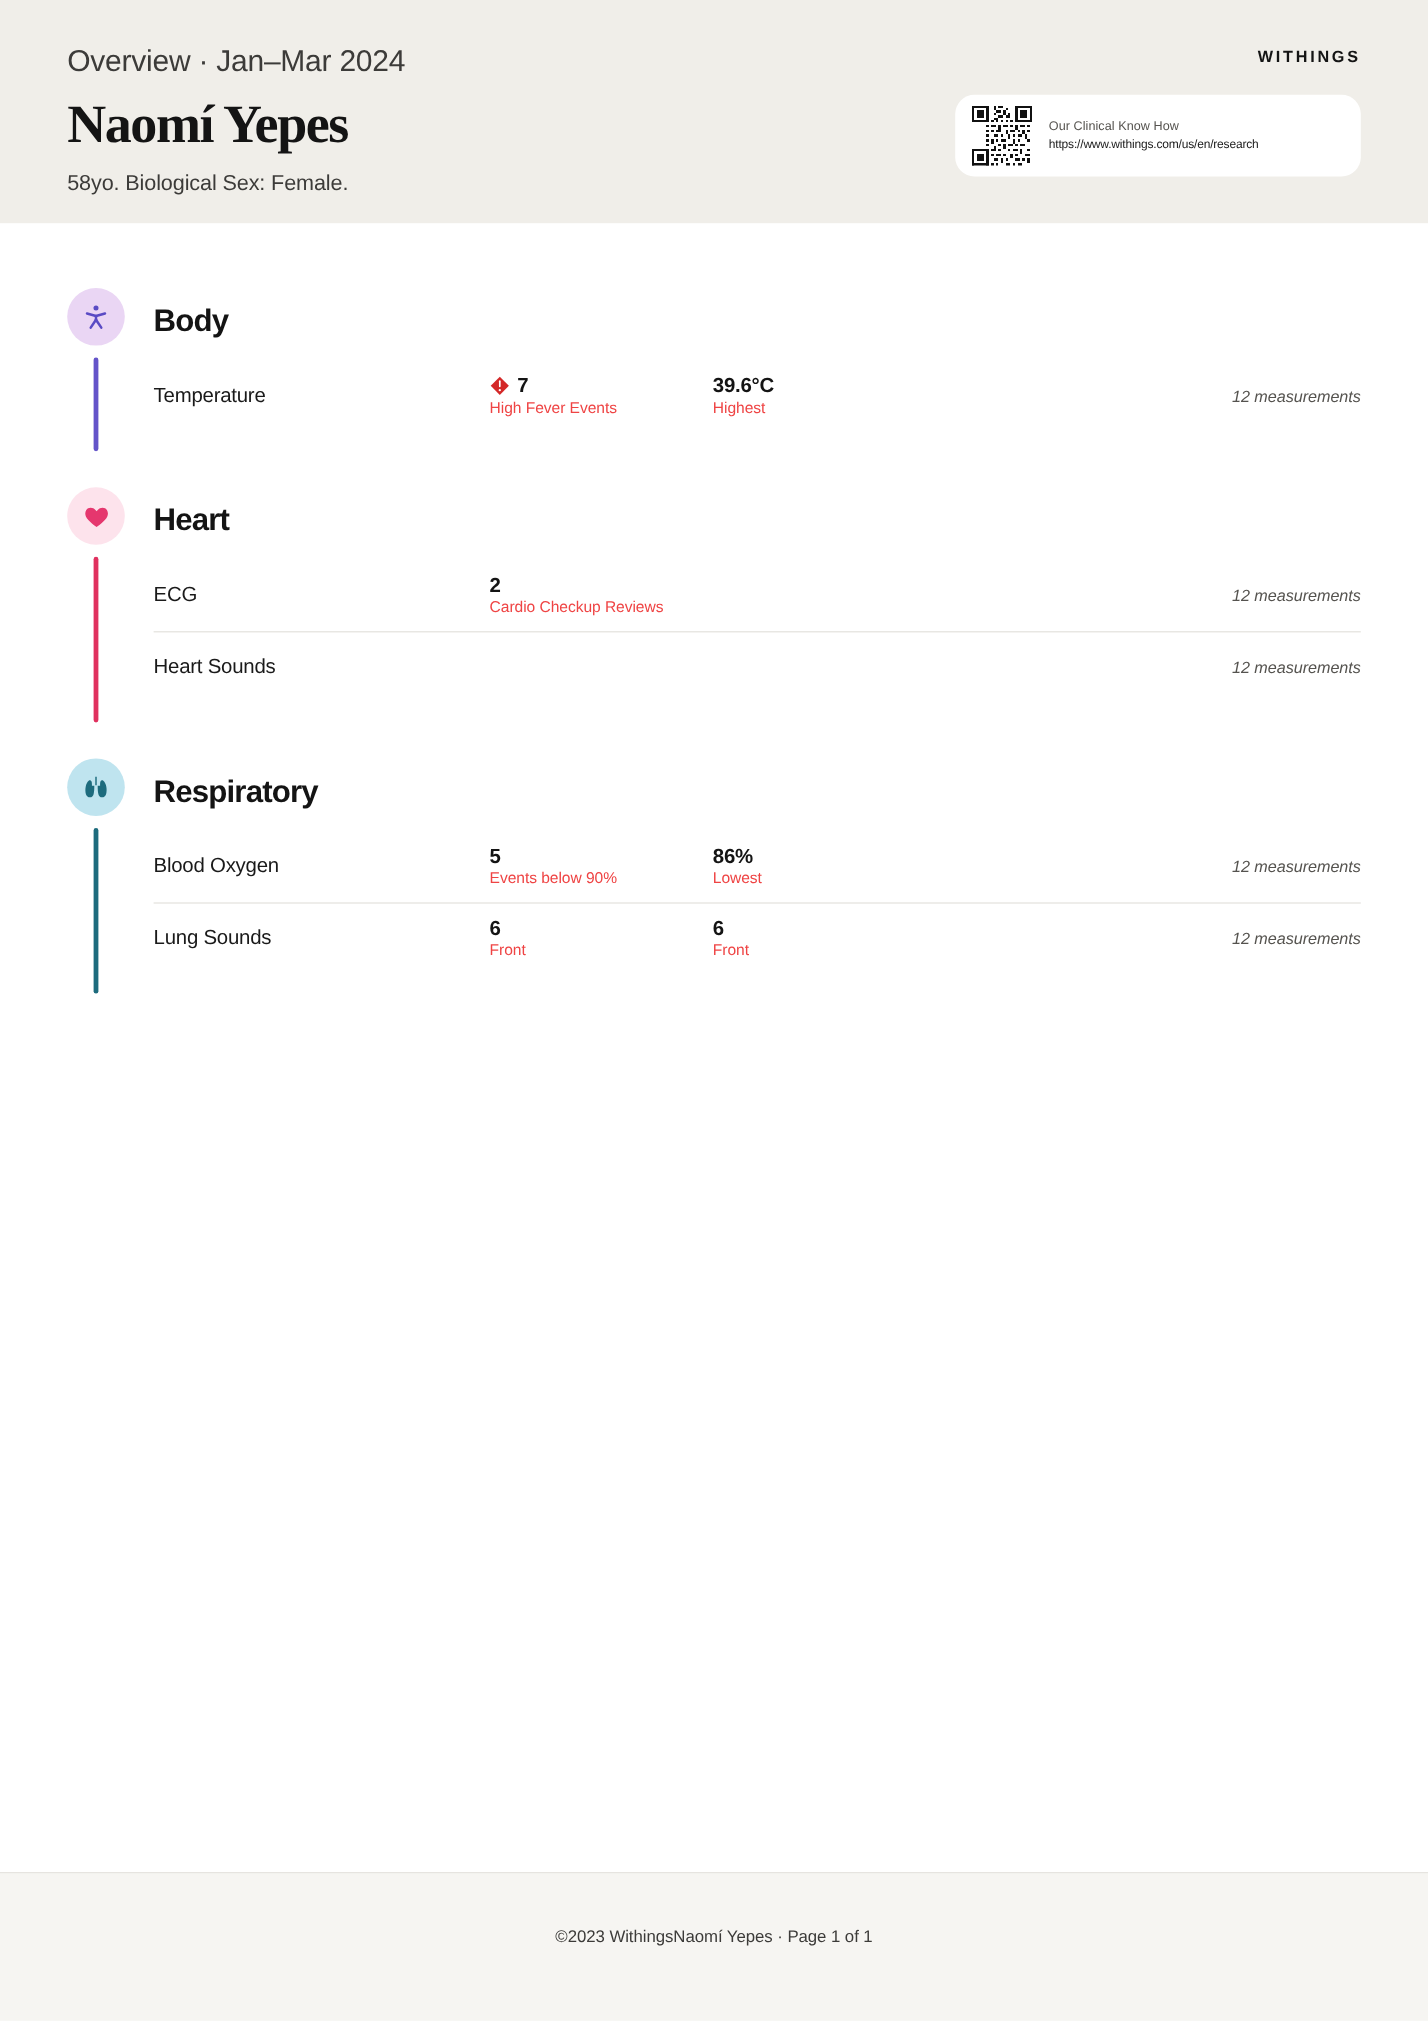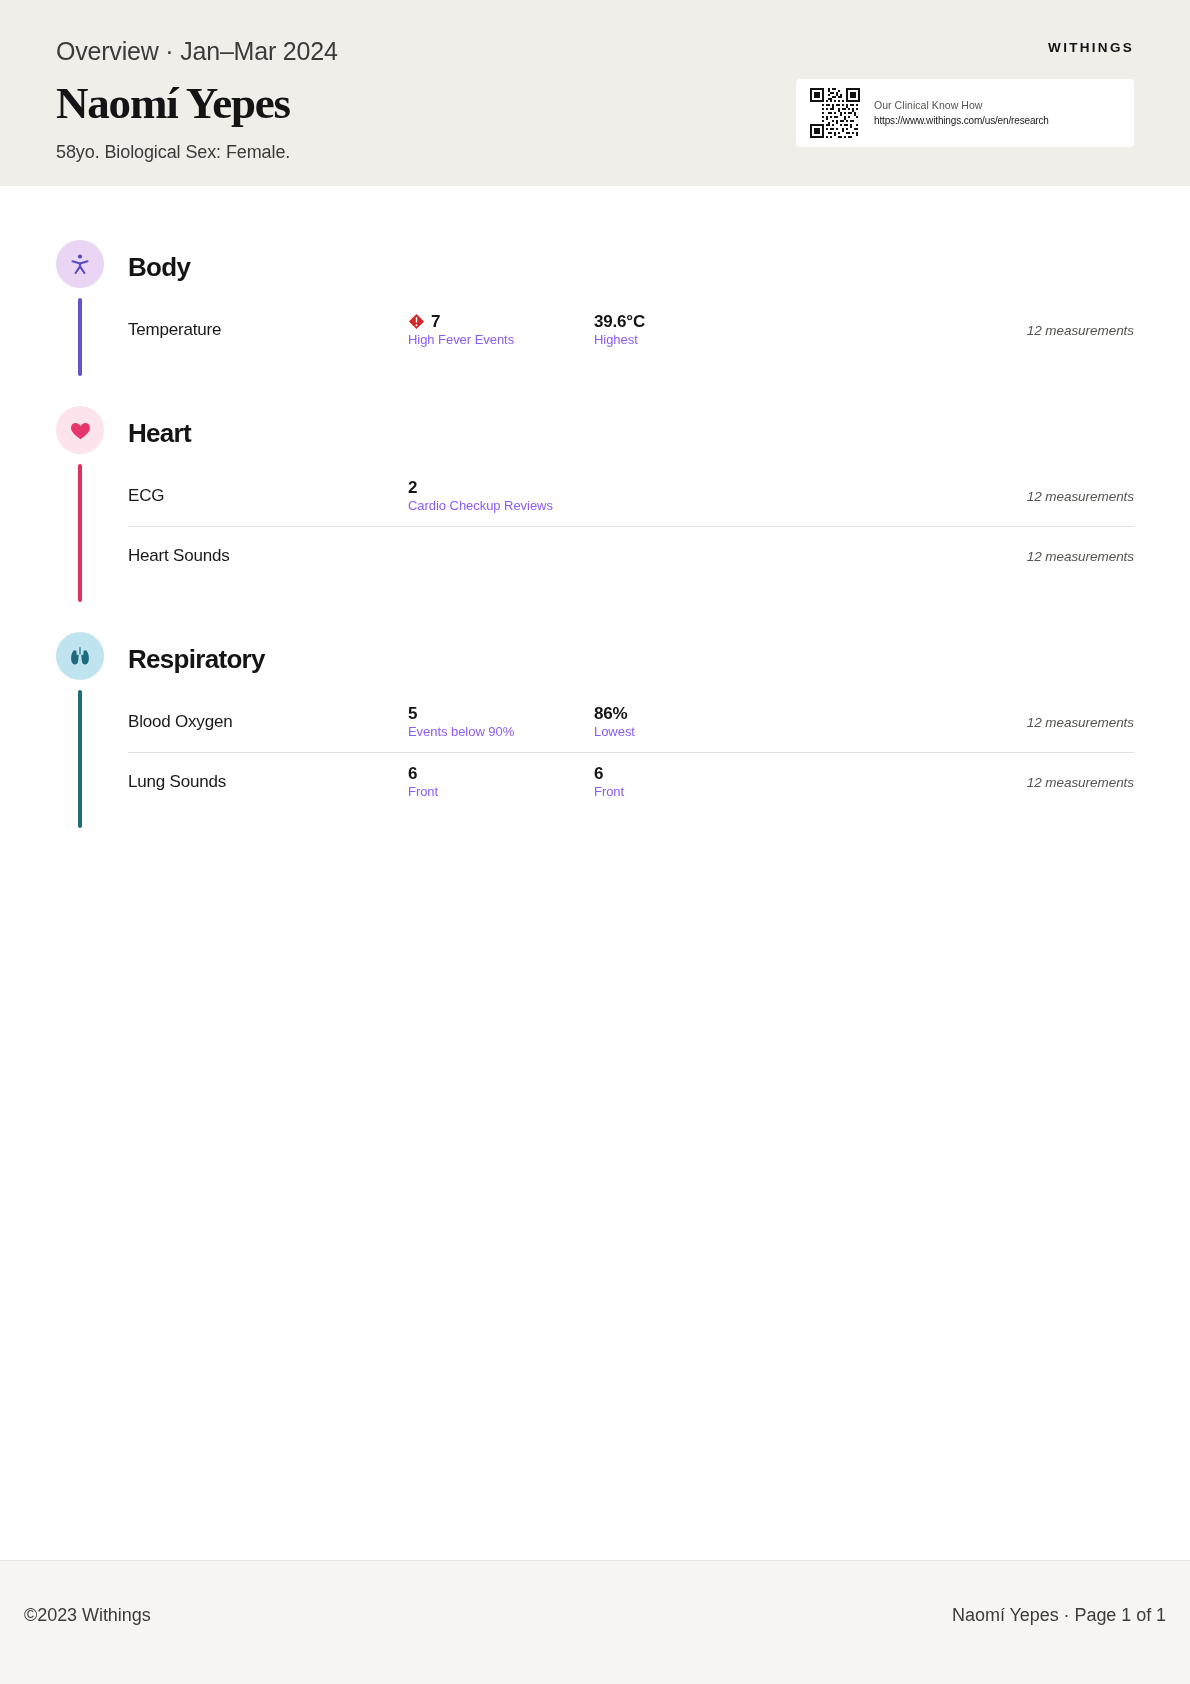--- a/index.html
+++ b/index.html
@@ -57,21 +57,21 @@
     letter-spacing: 2.3px;
     color: #141414;
   }
   .qr-card {
     position: absolute;
     top: 79px;
     right: 56px;
     width: 338px;
     height: 68px;
     background: #ffffff;
-    border-radius: 4px;
+    border-radius: 16px;
     display: flex;
     align-items: center;
     padding: 0 14px;
     box-sizing: border-box;
   }
   .qr-code {
     width: 50px;
     height: 50px;
     flex: none;
     display: block;
@@ -168,21 +168,21 @@
     color: #141414;
     letter-spacing: -0.2px;
     line-height: 1.25;
     display: flex;
     align-items: center;
     gap: 6px;
     min-height: 21px;
   }
   .metric-sub {
     font-size: 13px;
-    color: #8b5cf6;
+    color: #ef4444;
     letter-spacing: -0.05px;
     line-height: 1.3;
     margin-top: 0;
   }
   .row-count {
     margin-left: auto;
     font-size: 13.5px;
     color: #55534f;
     letter-spacing: -0.05px;
     text-align: right;
@@ -205,22 +205,22 @@
     background: #f6f5f2;
     border-top: 1px solid #e6e4e0;
     box-sizing: border-box;
   }
   .footer-inner {
     position: absolute;
     left: 24px;
     right: 24px;
     top: 44px;
     display: flex;
-    justify-content: space-between;
-    font-size: 18px;
+    justify-content: center;
+    font-size: 14px;
     color: #3c3b39;
     letter-spacing: -0.05px;
   }
 </style>
 </head>
 <body>
 
 <div class="header">
   <div class="header-left">
     <div class="overview-line">Overview · Jan–Mar 2024</div>

